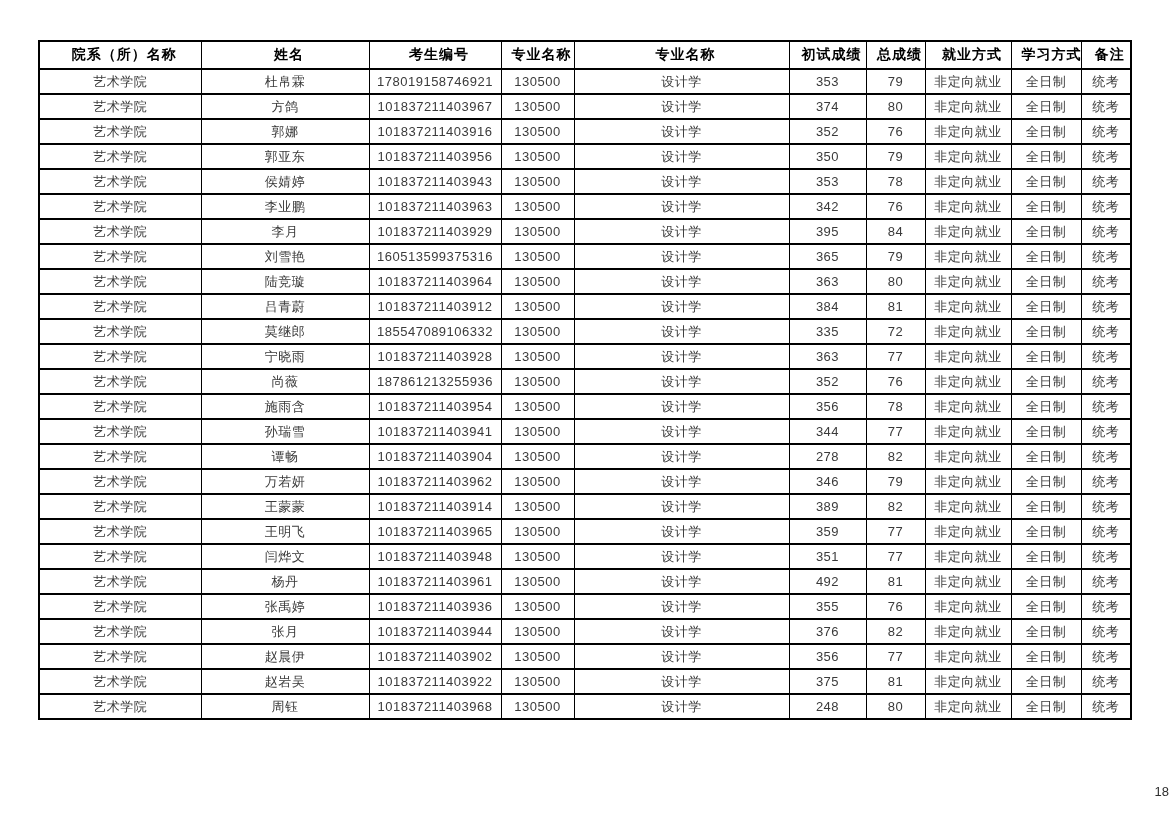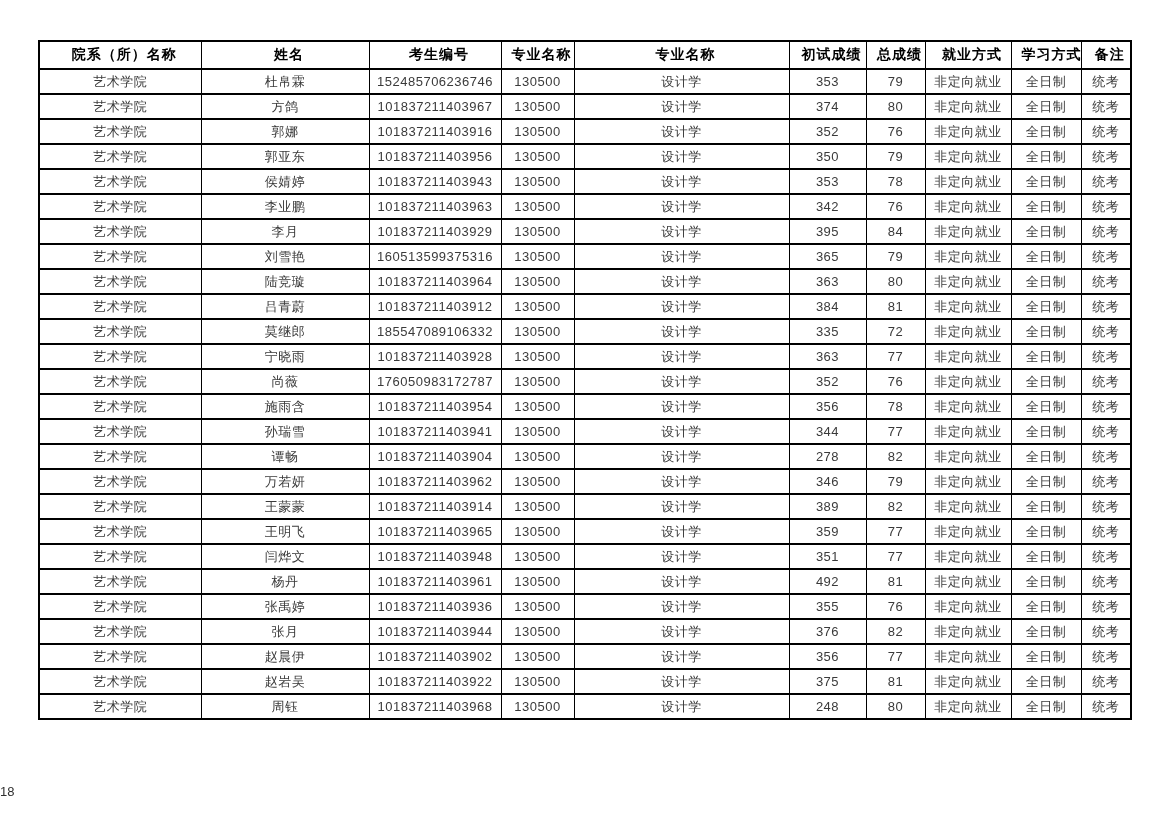--- a/index.html
+++ b/index.html
@@ -59,21 +59,21 @@
   col.c6 { width: 77px; }
   col.c7 { width: 59px; }
   col.c8 { width: 86px; }
   col.c9 { width: 70px; }
   col.c10 { width: 50px; }
   .page-number {
     position: absolute;
     top: 784px;
     left: 0;
     width: 100%;
-    text-align: left;
+    text-align: right;
     font-size: 13px;
     color: #2f2f2f;
   }
 </style>
 </head>
 <body>
 
 <div class="page">
 
   <table class="results">
@@ -100,21 +100,21 @@
           <th>总成绩</th>
           <th>就业方式</th>
           <th>学习方式</th>
           <th>备注</th>
         </tr>
     </thead>
     <tbody>
         <tr>
           <td>艺术学院</td>
           <td>杜帛霖</td>
-          <td>152485706236746</td>
+          <td>178019158746921</td>
           <td>130500</td>
           <td>设计学</td>
           <td>353</td>
           <td>79</td>
           <td>非定向就业</td>
           <td>全日制</td>
           <td>统考</td>
         </tr>
         <tr>
           <td>艺术学院</td>
@@ -244,21 +244,21 @@
           <td>设计学</td>
           <td>363</td>
           <td>77</td>
           <td>非定向就业</td>
           <td>全日制</td>
           <td>统考</td>
         </tr>
         <tr>
           <td>艺术学院</td>
           <td>尚薇</td>
-          <td>176050983172787</td>
+          <td>187861213255936</td>
           <td>130500</td>
           <td>设计学</td>
           <td>352</td>
           <td>76</td>
           <td>非定向就业</td>
           <td>全日制</td>
           <td>统考</td>
         </tr>
         <tr>
           <td>艺术学院</td>

